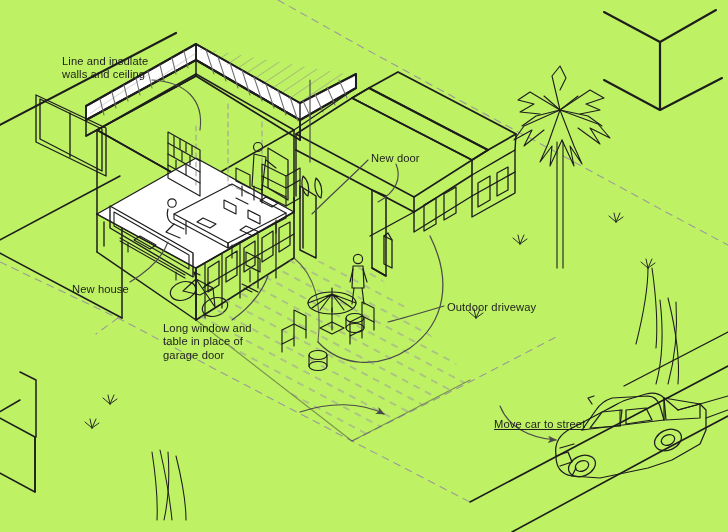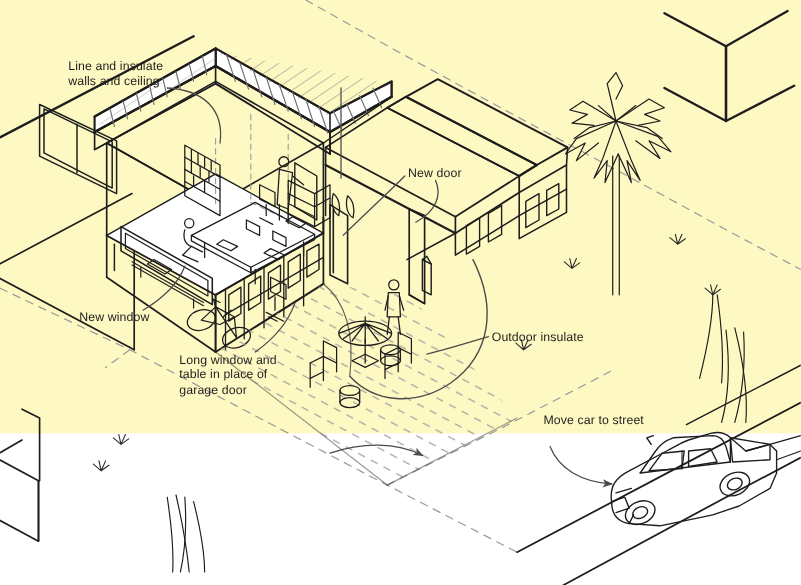--- a/index.html
+++ b/index.html
@@ -1,21 +1,21 @@
 <!DOCTYPE html>
 <html><head>
 <meta charset="utf-8">
 <title>Garage Conversion Isometric Diagram</title>
 <style>
   html,body{margin:0;padding:0;background:#ffffff;}
   body{
     font-family:"Liberation Sans", sans-serif;
     width:728px;height:532px;overflow:hidden;position:relative;
   }
-  #stage{position:relative;width:728px;height:394px;background:#fef9c3;}
+  #stage{position:relative;width:728px;height:532px;background:#bef264;}
   svg#scene{position:absolute;left:0;top:0;width:728px;height:532px;display:block;}
 
   .lbl{
     position:absolute;
     color:#1d1d1d;
     font-size:11.2px;
     line-height:13.4px;
     letter-spacing:.1px;
     white-space:pre-line;
     font-family:"Liberation Sans", sans-serif;
@@ -460,24 +460,24 @@
 
   </g>
 </svg>
 
 <div class="lbl" style="left:62px;top:55px;">Line and insulate
 walls and ceiling</div>
 
 
 <div class="lbl" style="left:371px;top:152px;">New door</div>
 
-<div class="lbl" style="left:72px;top:283px;">New window</div>
+<div class="lbl" style="left:72px;top:283px;">New house</div>
 
 <div class="lbl" style="left:163px;top:322px;">Long window and
 table in place of
 garage door</div>
 
-<div class="lbl" style="left:447px;top:301px;">Outdoor insulate</div>
-
-
-<div class="lbl" style="left:494px;top:376px;">Move car to street</div>
+<div class="lbl" style="left:447px;top:301px;">Outdoor driveway</div>
+
+
+<div class="lbl" style="left:494px;top:418px;text-decoration:underline;">Move car to street</div>
 
 </div>
 
 </body></html>

